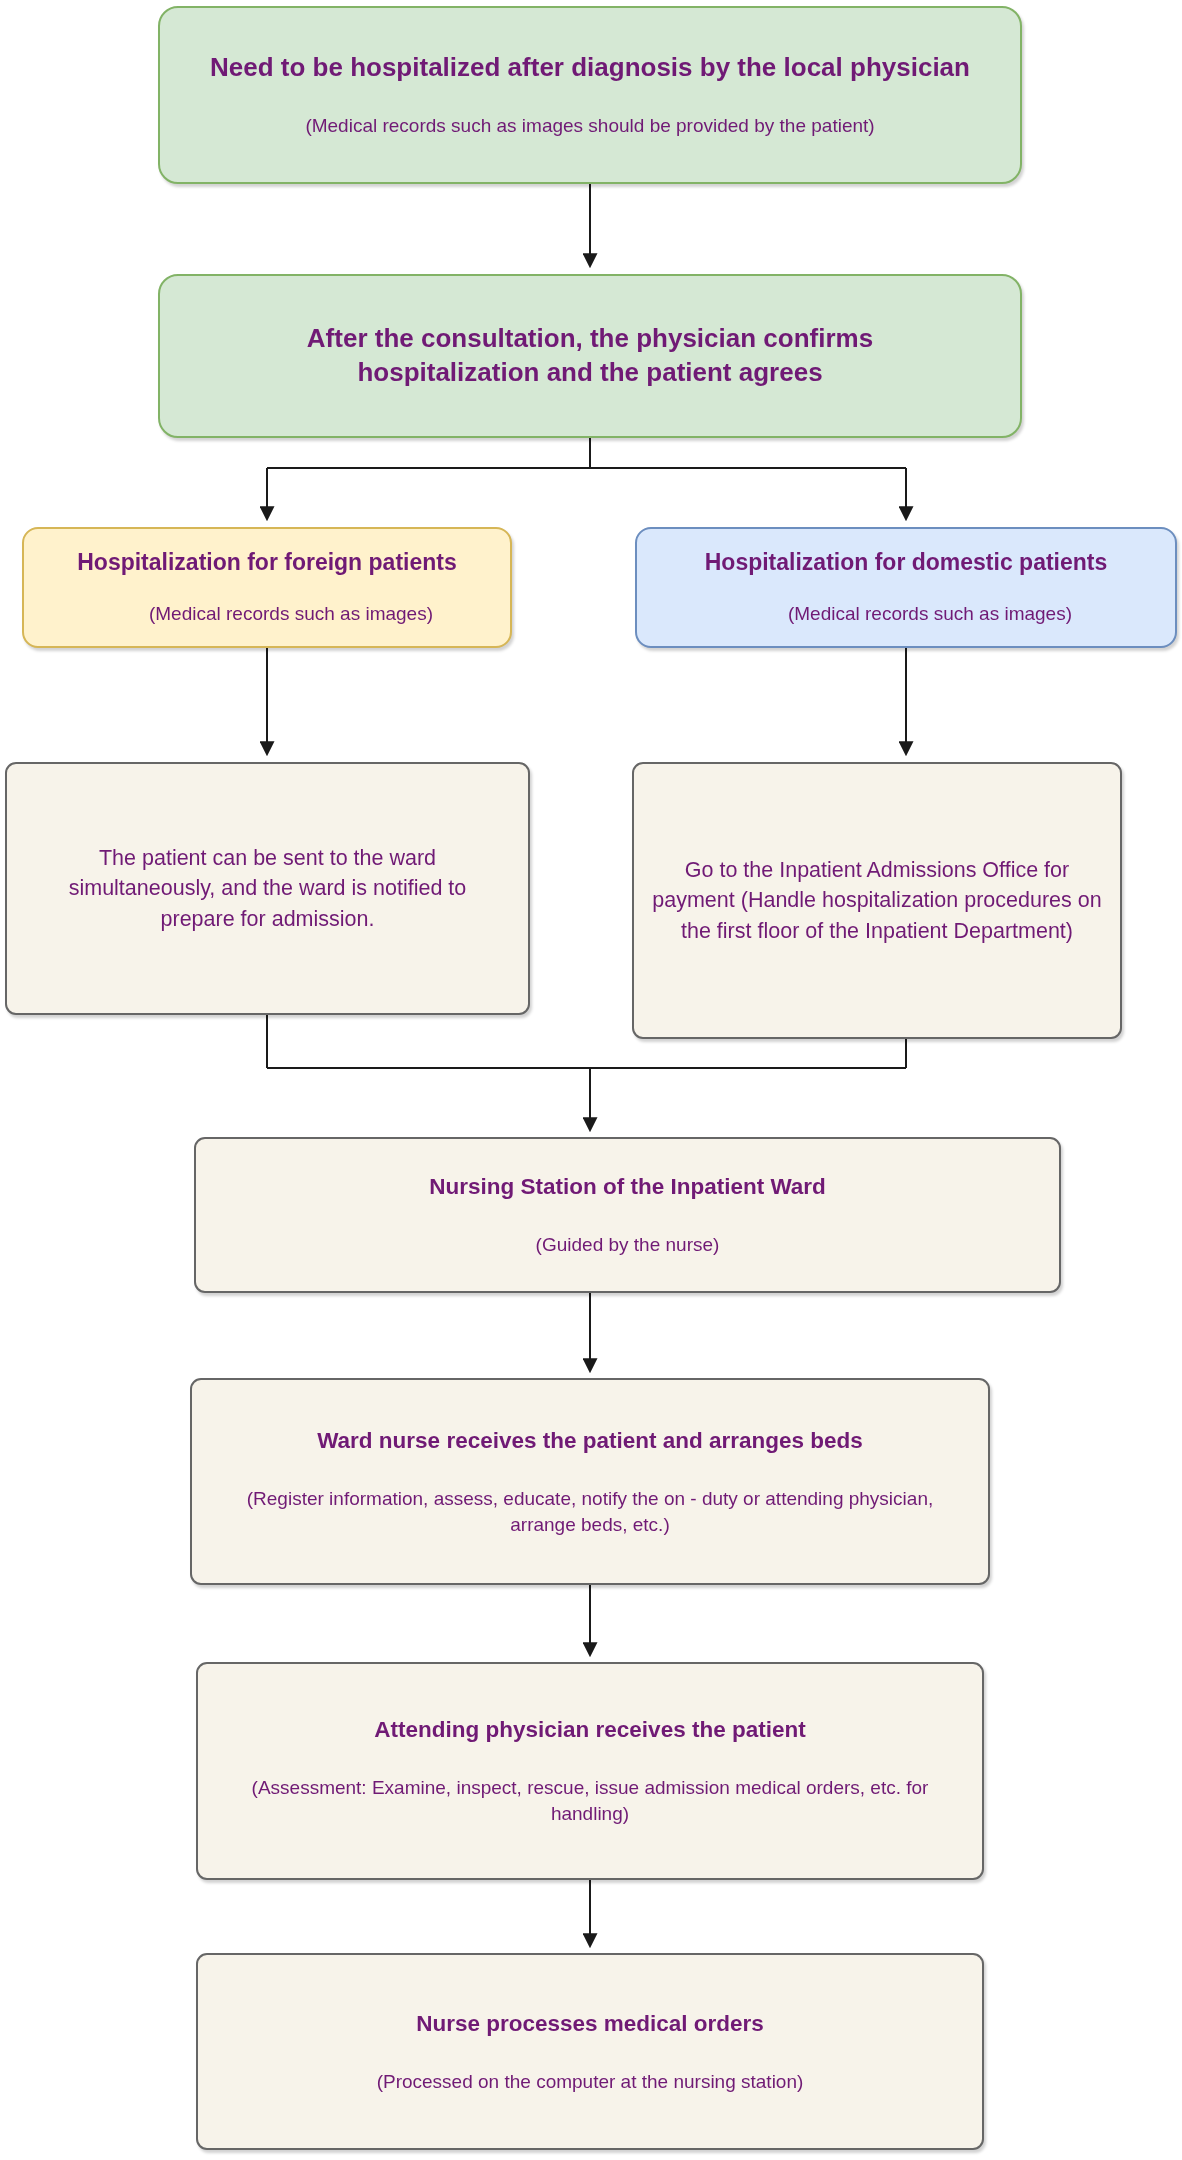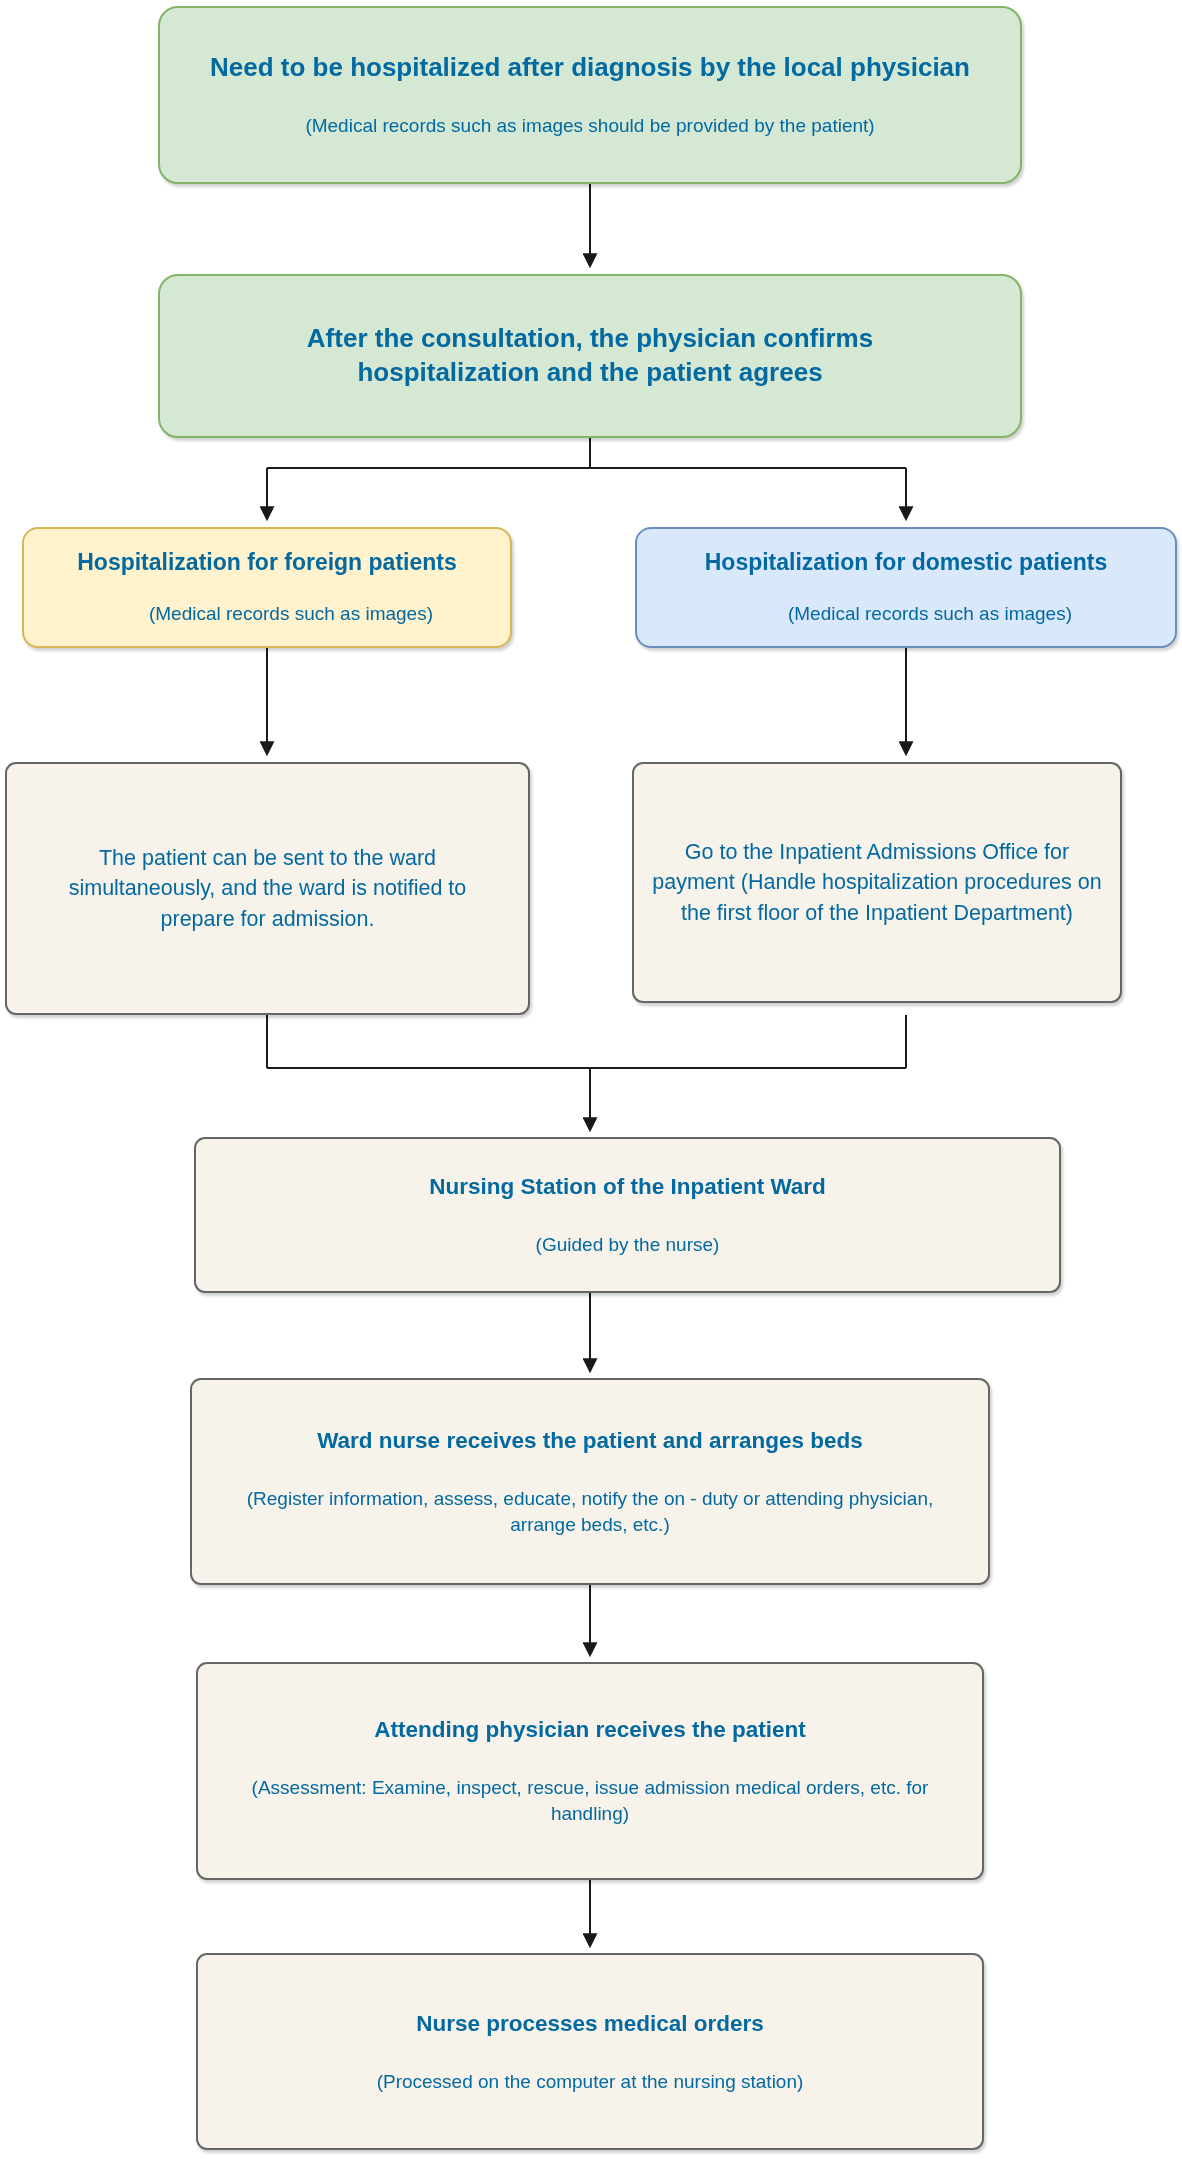--- a/index.html
+++ b/index.html
@@ -2,21 +2,21 @@
 <html style="--green-fill: #d5e8d4; --green-border: #82b366; --yellow-fill: #fff2cc; --yellow-border: #d6b656; --blue-fill: #dae8fc; --blue-border: #6c8ebf; --beige-fill: #f7f3ea; --beige-border: #666666; --connector: #1a1a1a; --text: #000000;"><head>
 <meta charset="utf-8">
 <style>
   html, body { margin: 0; padding: 0; background: #ffffff; }
   #canvas {
     position: relative;
     width: 1182px;
     height: 2160px;
     background: #ffffff;
     font-family: "Liberation Sans", "DejaVu Sans", sans-serif;
-    color: #0369a1;
+    color: #701a75;
     overflow: hidden;
   }
   #connectors {
     position: absolute;
     left: 0; top: 0;
     width: 1182px; height: 2160px;
     z-index: 1;
   }
   #connectors line, #connectors polyline {
     stroke: var(--connector, #1a1a1a);
@@ -100,21 +100,21 @@
 
   <div class="node blue branch" style="left:635px; top:527px; width:542px; height:121px;">
     <div class="title">Hospitalization for domestic patients</div>
     <div class="subtitle">(Medical records such as images)</div>
   </div>
 
   <div class="node beige" style="left:5px; top:762px; width:525px; height:253px;">
     <div class="body-text">The patient can be sent to the ward simultaneously, and the ward is notified to prepare for admission.</div>
   </div>
 
-  <div class="node beige" style="left:632px; top:762px; width:490px; height:241px; padding:10px 8px;">
+  <div class="node beige" style="left:632px; top:762px; width:490px; height:277px; padding:10px 8px;">
     <div class="body-text">Go to the Inpatient Admissions Office for payment (Handle hospitalization procedures on the first floor of the Inpatient Department)</div>
   </div>
 
   <div class="node beige mid" style="left:194px; top:1137px; width:867px; height:156px;">
     <div class="title">Nursing Station of the Inpatient Ward</div>
     <div class="subtitle">(Guided by the nurse)</div>
   </div>
 
   <div class="node beige mid" style="left:190px; top:1378px; width:800px; height:207px;">
     <div class="title">Ward nurse receives the patient and arranges beds</div>

